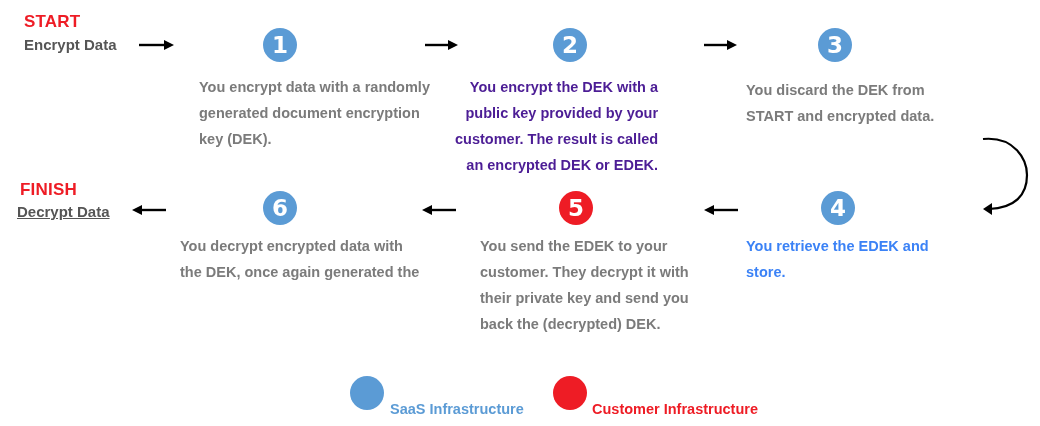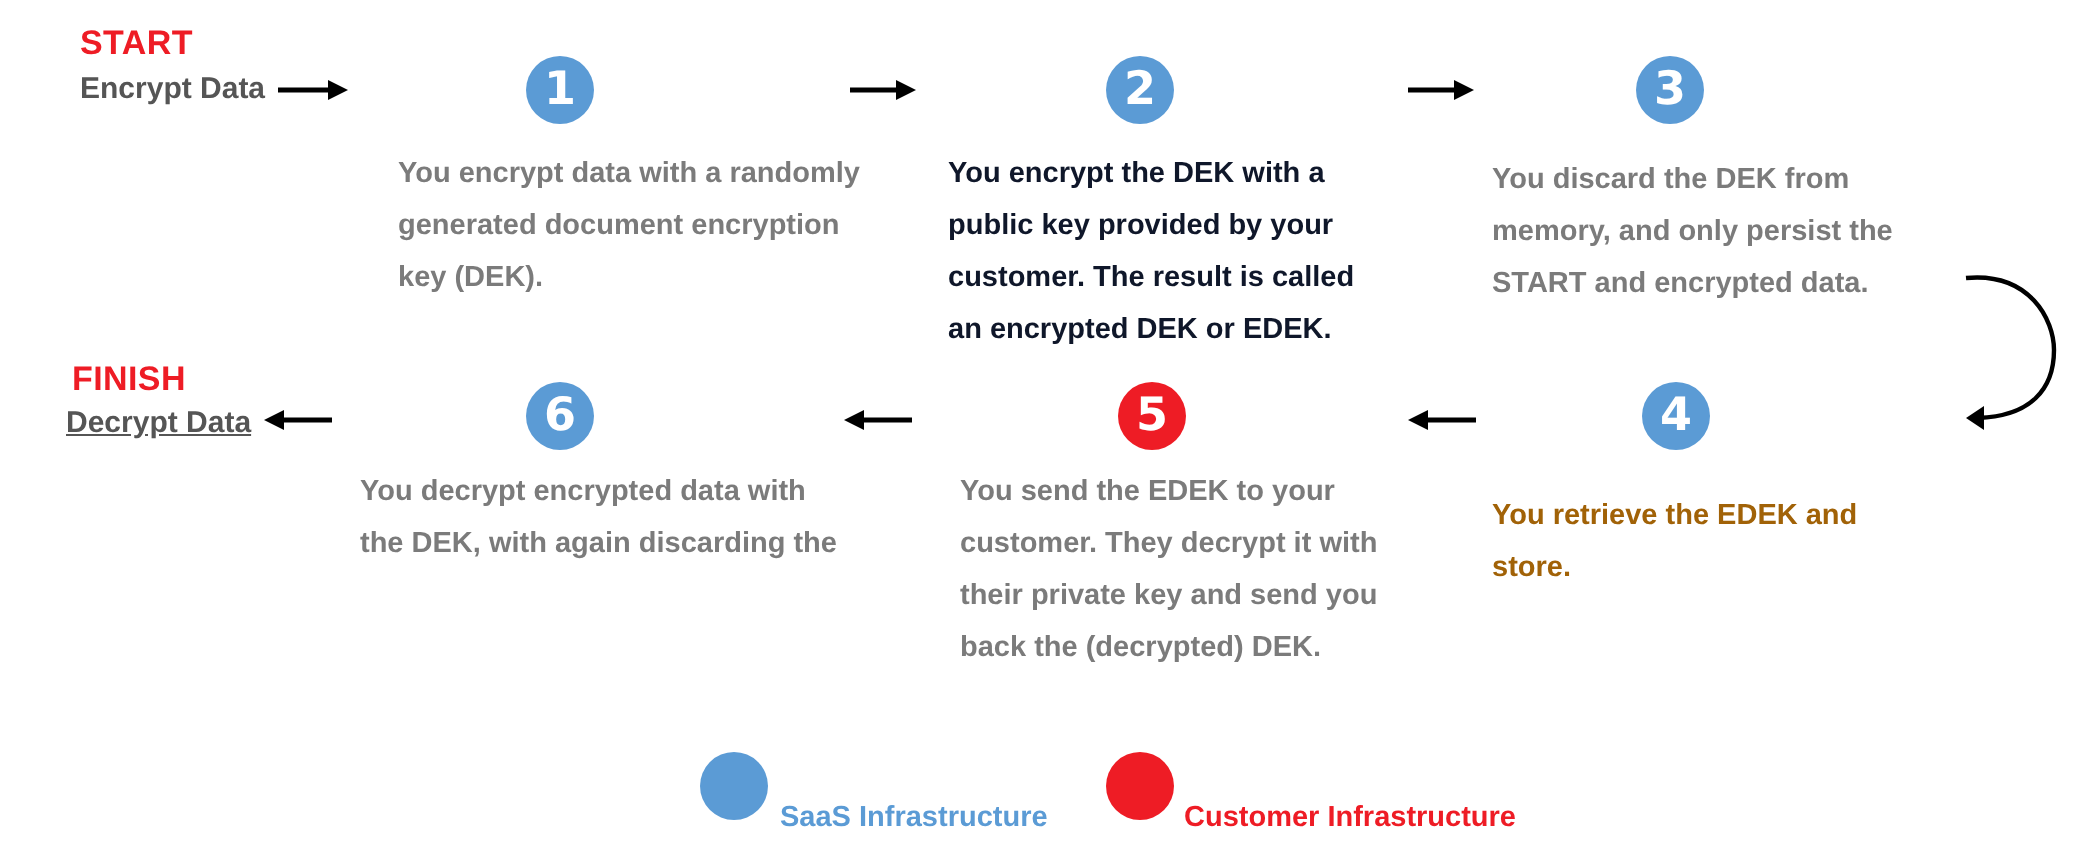--- a/index.html
+++ b/index.html
@@ -1,18 +1,18 @@
 <!DOCTYPE html>
 <html><head>
 <meta charset="utf-8">
 <style>
   html, body { margin: 0; padding: 0; background: #ffffff; }
   body { width: 1040px; height: 426px; position: relative; overflow: hidden;
          font-family: "Liberation Sans", sans-serif; }
-  .abs { position: absolute; margin-left: 16px; }
+  .abs { position: absolute; }
   .label-red { color: #ee1c25; font-weight: 900; font-size: 17px; letter-spacing: 0.2px; line-height: 18px; }
   .label-dark { color: #555555; font-weight: bold; font-size: 15px; line-height: 18px; }
   .step-circle { position: absolute; width: 34px; height: 34px; border-radius: 50%;
                  color: #ffffff; font-weight: 900; font-size: 23px; line-height: 34px;
                  text-align: center; font-family: "DejaVu Sans", sans-serif; }
   .step-text { position: absolute; color: #7b7b7b; font-weight: bold; font-size: 14.5px;
                line-height: 26px; }
   .arrow { position: absolute; }
   .legend-dot { position: absolute; width: 34px; height: 34px; border-radius: 50%; }
   .legend-label { position: absolute; font-weight: bold; font-size: 14.5px; line-height: 18px; margin-top: 16px; }
@@ -31,44 +31,43 @@
 <div class="step-circle" id="c3" style="left: 818px; top: 28px; background: rgb(91, 155, 213);">3</div>
 <div class="step-circle" id="c4" style="left: 821px; top: 191px; background: rgb(91, 155, 213);">4</div>
 <div class="step-circle" id="c5" style="left: 559px; top: 191px; background: rgb(238, 28, 37);">5</div>
 <div class="step-circle" id="c6" style="left: 263px; top: 191px; background: rgb(91, 155, 213);">6</div>
 
 <div class="step-text" style="left: 199px; top: 74px; color: rgb(123, 123, 123);">
   <div>You encrypt data with a randomly</div>
   <div>generated document encryption</div>
   <div>key (DEK).</div>
 </div>
-<div class="step-text" style="left: 474px; top: 74px; color: #0f172a;">
+<div class="step-text" style="left: 455px; top: 74px; color: #4c1d95; text-align: right;">
   <div>You encrypt the DEK with a</div>
   <div>public key provided by your</div>
   <div>customer. The result is called</div>
   <div>an encrypted DEK or EDEK.</div>
 </div>
 <div class="step-text" style="left: 746px; top: 77px; color: rgb(123, 123, 123);">
   <div>You discard the DEK from</div>
-  <div>memory, and only persist the</div>
   <div>START and encrypted data.</div>
 </div>
-<div class="step-text" style="left: 746px; top: 245px; color: #a16207;">
+<div class="step-text" style="left: 746px; top: 233px; color: #3b82f6;">
   <div>You retrieve the EDEK and</div>
   <div>store.</div>
 </div>
 <div class="step-text" style="left: 480px; top: 233px; color: rgb(123, 123, 123);">
   <div>You send the EDEK to your</div>
   <div>customer. They decrypt it with</div>
   <div>their private key and send you</div>
   <div>back the (decrypted) DEK.</div>
 </div>
 <div class="step-text" style="left: 180px; top: 233px; color: rgb(123, 123, 123);">
   <div>You decrypt encrypted data with</div>
-  <div>the DEK, with again discarding the</div>
+  <div>the DEK, once again generated the</div>
 </div>
 
 <svg class="arrow" style="left:138px; top:38px;" width="38" height="14">
   <line x1="1" y1="7" x2="28" y2="7" stroke="#000" stroke-width="2.4"></line>
   <polygon points="26,2 36,7 26,12" fill="#000"></polygon>
 </svg>
 <svg class="arrow" style="left:424px; top:38px;" width="38" height="14">
   <line x1="1" y1="7" x2="26" y2="7" stroke="#000" stroke-width="2.4"></line>
   <polygon points="24,2 34,7 24,12" fill="#000"></polygon>
 </svg>

